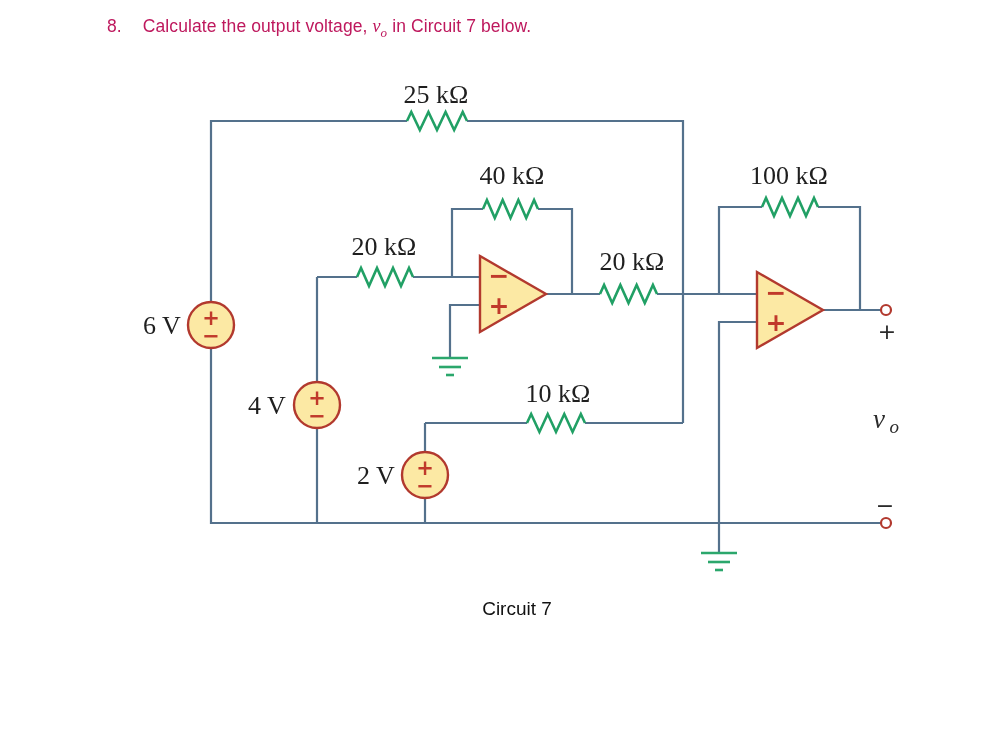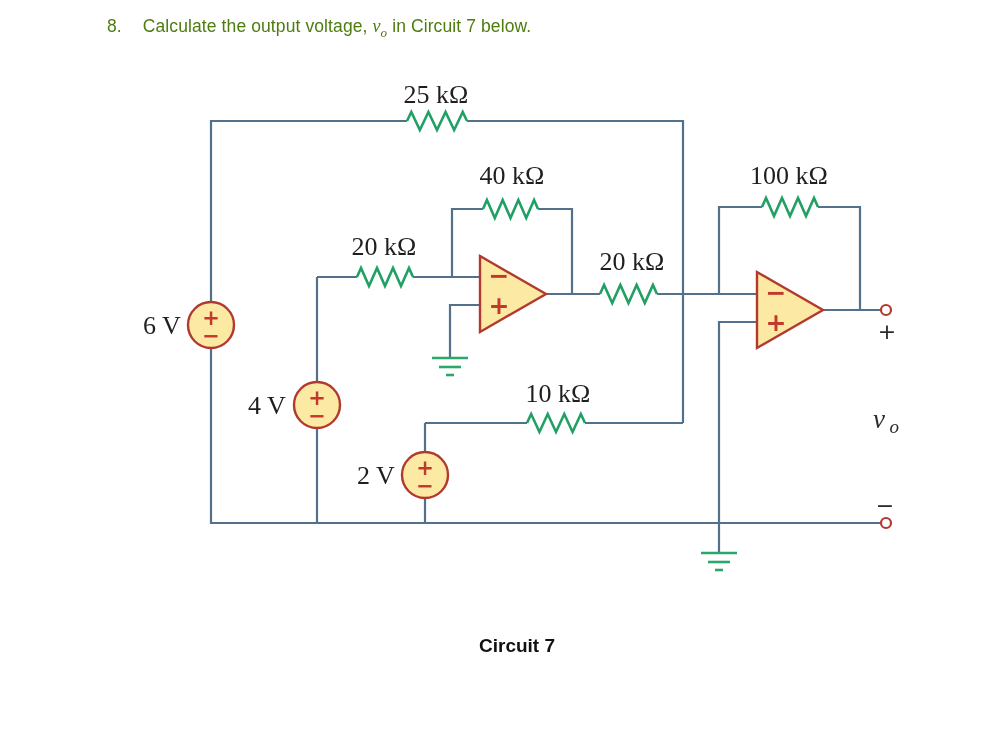--- a/index.html
+++ b/index.html
@@ -6,29 +6,29 @@
   html,body { background:#ffffff; }
   .page {
     position:relative;
     width:1005px; height:745px;
     background:#ffffff;
     font-family:"Liberation Sans", sans-serif;
     overflow:hidden;
   }
   .title {
     position:absolute; left:107px; top:16px;
-    font-size:17.5px; color:#4d7c0f;
+    font-size:17.5px; color:#be185d;
     letter-spacing:0.1px;
   }
   .title .num { display:inline-block; margin-right:21px; }
   .title .var { font-family:"Liberation Serif", serif; font-style:italic; font-size:18px; }
   .title sub { font-family:"Liberation Serif", serif; font-style:italic; font-size:13px; }
   .caption {
     position:absolute; left:417px; top:598px; width:200px;
-    text-align:center; font-size:19px; font-weight:bold; color:#111;margin-top:37px;
+    text-align:center; font-size:19px; font-weight:normal; color:#111;
   }
   svg.schematic { position:absolute; left:0; top:0; }
   .wire   { stroke:#54718c; stroke-width:2.2; fill:none; }
   .res    { stroke:#21a065; stroke-width:2.6; fill:none; stroke-linejoin:miter; }
   .comp   { fill:#fce9a4; stroke:#b2392e; stroke-width:2.4; }
   .term   { fill:#ffffff; stroke:#b2392e; stroke-width:2.2; }
   .gnd line { stroke:#2ba76c; stroke-width:2.6; }
   .clabel { font-family:"Liberation Serif", serif; font-size:26px; fill:#1f1f1f; }
   .opsign { font-family:"DejaVu Sans", sans-serif; font-size:25px; font-weight:bold; fill:#c0392b; text-anchor:middle; }
   .srcsign{ font-family:"DejaVu Sans", sans-serif; font-size:21px; font-weight:bold; fill:#c0392b; text-anchor:middle; }

